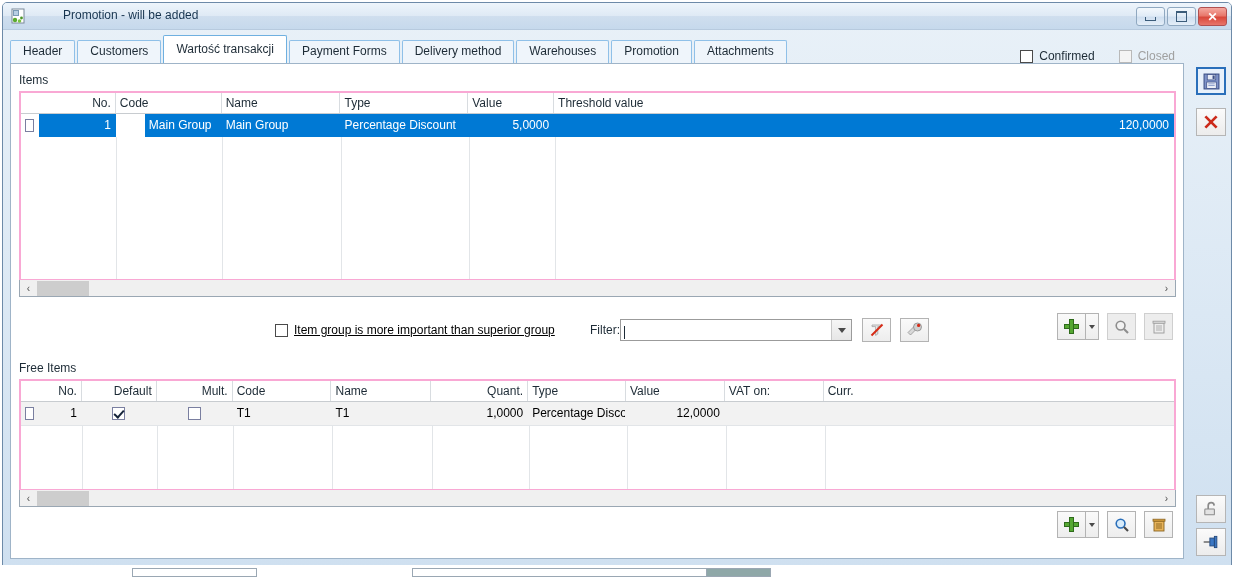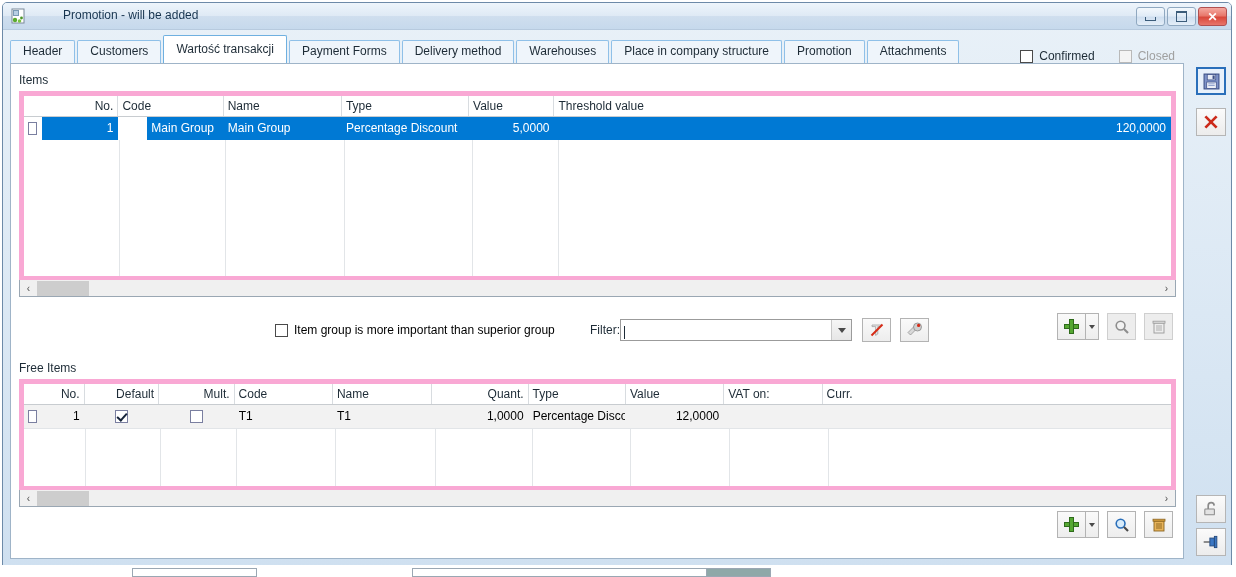--- a/index.html
+++ b/index.html
@@ -140,21 +140,21 @@
   .section-label {
     position: absolute;
     font-size: 12px; color: #1d2b36;
     white-space: nowrap;
   }
 
   
   .grid {
     position: absolute;
     background: #ffffff;
-    border: 5px solid #f9a8d4;
+    border: 2px solid #f9a8d4;
     box-sizing: border-box;
     overflow: hidden;
   }
   .grid-header {
     display: flex;
     height: 21px;
     border-bottom: 1px solid #c8ccd0;
     background: #ffffff;
     box-sizing: border-box;
   }
@@ -391,21 +391,20 @@
       </div>
     </div>
 
     <div class="tabstrip">
       <div class="tab">Header</div>
       <div class="tab">Customers</div>
       <div class="tab active">Wartość transakcji</div>
       <div class="tab">Payment Forms</div>
       <div class="tab">Delivery method</div>
       <div class="tab">Warehouses</div>
-      <div class="tab">Place in company structure</div>
       <div class="tab">Promotion</div>
       <div class="tab">Attachments</div>
     </div>
 
     <div class="topchecks">
       <span class="chk-wrap">
         <span class="chk"></span>
         <span>Confirmed</span>
       </span>
       <span class="chk-wrap">
@@ -454,21 +453,21 @@
 
       <div class="hscroll" style="left:8px; top:216px; width:1157px;">
         <div class="hs-arrow">‹</div>
         <div class="hs-track">
           <div class="hs-thumb"></div>
         </div>
         <div class="hs-arrow">›</div>
       </div>
 
       <div class="filterrow" style="left:264px; top:254px;">
-        <span class="chk-wrap" style="margin-right:10px;">
+        <span class="chk-wrap" style="margin-right:10px;text-decoration:underline;">
           <span class="chk"></span>
           <span style="font-size:12px; display:inline-block; width:286px; overflow:hidden; white-space:nowrap;">Item group is more important than superior group</span>
         </span>
 
         <span class="filter-label">Filter:</span>
 
         <span class="combo">
           <span class="combo-input"><span class="caret-bar"></span></span>
           <span class="combo-btn">
             <span class="combo-chev"></span>

